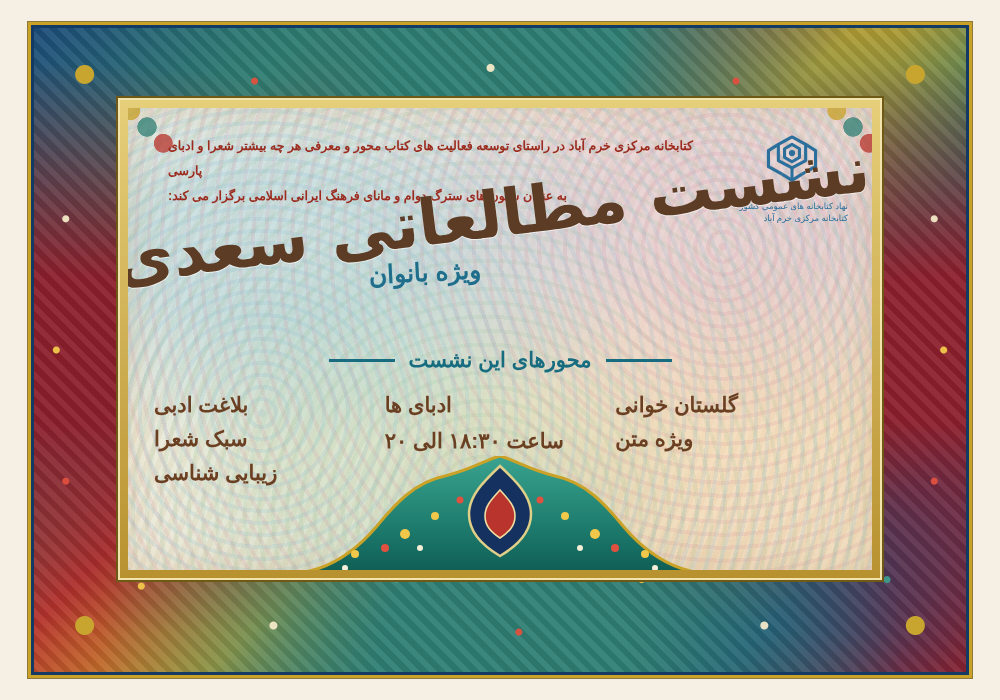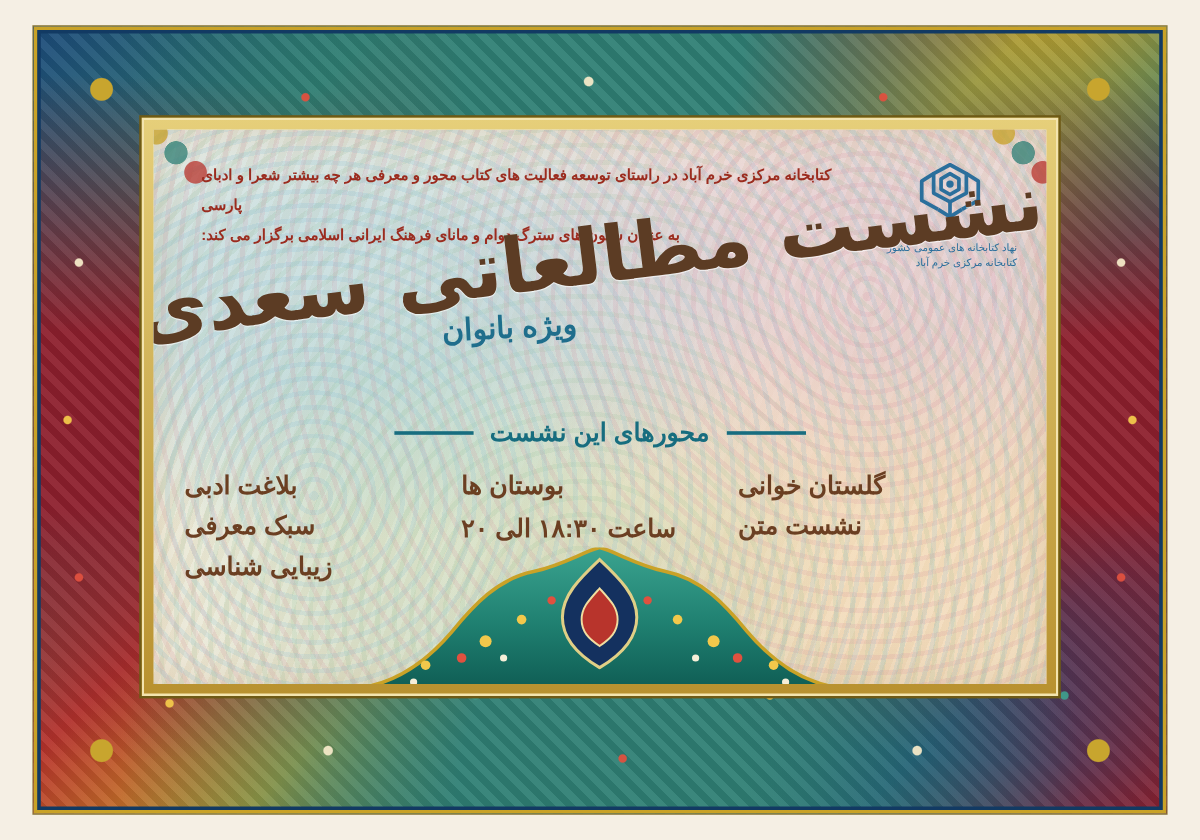--- a/index.html
+++ b/index.html
@@ -272,29 +272,29 @@
 
     <div class="section-heading">
       <span class="rule"></span>
       <span class="txt">محورهای این نشست</span>
       <span class="rule"></span>
     </div>
 
     <div class="cols">
       <div class="col topics-right">
         <div class="col-item">گلستان خوانی</div>
-        <div class="col-item">نشست متن</div>
+        <div class="col-item">ویژه متن</div>
       </div>
       <div class="col time">
-        <div class="col-item day">بوستان ها</div>
+        <div class="col-item day">ادبای ها</div>
         <div class="col-item">ساعت ۱۸:۳۰ الی ۲۰</div>
       </div>
       <div class="col topics-left">
         <div class="col-item">بلاغت ادبی</div>
-        <div class="col-item">سبک معرفی</div>
+        <div class="col-item">سبک شعرا</div>
         <div class="col-item">زیبایی شناسی</div>
       </div>
     </div>
 
     <div class="cartouche">
       <svg viewBox="0 0 430 120" width="430" height="120" aria-hidden="true">
         <defs>
           <linearGradient id="cg" x1="0" y1="0" x2="0" y2="1">
             <stop offset="0%" stop-color="#3aa38f"></stop>
             <stop offset="55%" stop-color="#1f7f70"></stop>

